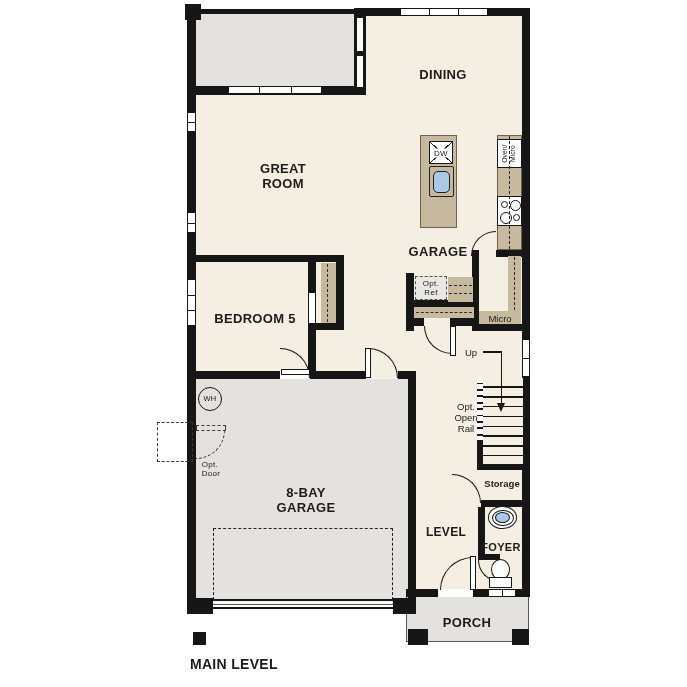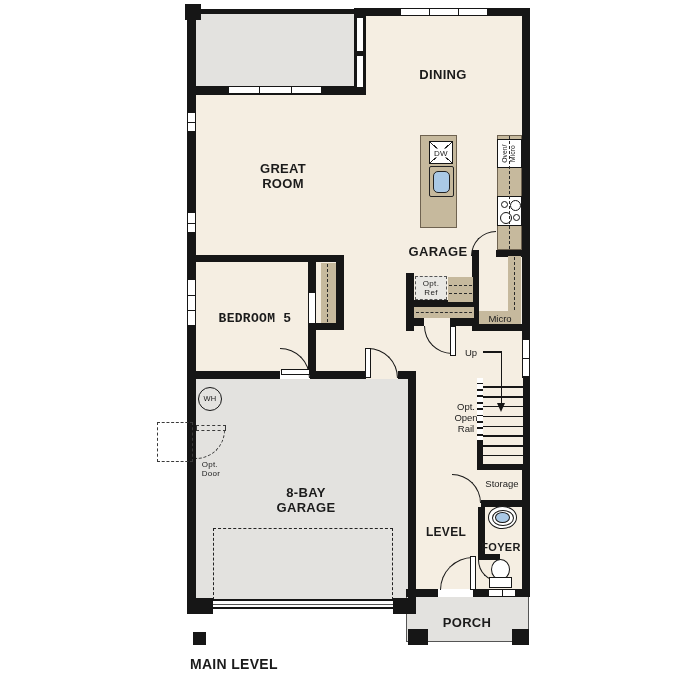--- a/index.html
+++ b/index.html
@@ -189,21 +189,21 @@
 
   <div class="treads" style="left:483px;top:378px;width:40px;height:86px;"></div>
   <div class="rail" style="left:477px;top:378px;height:63px;"></div>
   <div class="thinline" style="left:483px;top:351px;width:19px;height:1.5px;"></div>
   <div class="thinline" style="left:500.5px;top:351px;width:1.5px;height:53px;"></div>
   <div class="arrowhead" style="left:497px;top:403px;"></div>
   <div class="lbl f9 sm" style="left:471px;top:352px;font-weight:normal;">Up</div>
   <div class="lbl f9 sm" style="left:466px;top:417px;font-weight:normal;line-height:11px;">Opt.
 Open
 Rail</div>
-  <div class="lbl f9 sm" style="left:502px;top:483px;font-weight:normal;">Storage</div>
+  <div class="lbl f9 sm" style="left:502px;top:483px;font-weight:bold;">Storage</div>
 
   <div class="circ" style="left:488px;top:506px;width:29px;height:23px;"></div>
   <div class="circ" style="left:491.5px;top:509.5px;width:22px;height:16px;border-width:1px;"></div>
   <div class="circ" style="left:495px;top:512px;width:15px;height:11px;background:#aac9e6;border-width:1px;"></div>
   <div class="circ" style="left:491px;top:559px;width:19px;height:21px;"></div>
   <div class="abs" style="left:489px;top:577px;width:23px;height:11px;background:#fff;border:1.2px solid #161616;box-sizing:border-box;"></div>
 
   <div class="circ" style="left:198px;top:387px;width:24px;height:24px;background:#e3e2df;"></div>
   <div class="lbl f7" style="left:210px;top:399px;font-weight:normal;">WH</div>
 
@@ -212,21 +212,21 @@
     <div class="hdiv" style="top:3px;background:#555;"></div>
   </div>
 
   <div class="wall" style="left:408px;top:629px;width:20px;height:16px;"></div>
   <div class="wall" style="left:512px;top:629px;width:17px;height:16px;"></div>
 
   <div class="lbl f13" style="left:443px;top:74px;">DINING</div>
   <div class="lbl f13" style="left:283px;top:176px;">GREAT
 ROOM</div>
   <div class="lbl f13" style="left:438px;top:251px;">GARAGE</div>
-  <div class="lbl f13" style="left:255px;top:318px;font-family:Liberation Mono, monospace;">BEDROOM 5</div>
+  <div class="lbl f13" style="left:255px;top:318px;">BEDROOM 5</div>
   <div class="lbl f13" style="left:306px;top:500px;">8-BAY
 GARAGE</div>
   <div class="lbl f12" style="left:446px;top:532px;">LEVEL</div>
   <div class="lbl f11" style="left:501px;top:547px;">FOYER</div>
   <div class="lbl f13" style="left:467px;top:622px;">PORCH</div>
 
   <div class="wall" style="left:193px;top:632px;width:13px;height:13px;"></div>
   <div class="lbl f14" style="left:190px;top:657px;transform:none;text-align:right;">MAIN LEVEL</div>
 
 </div>

